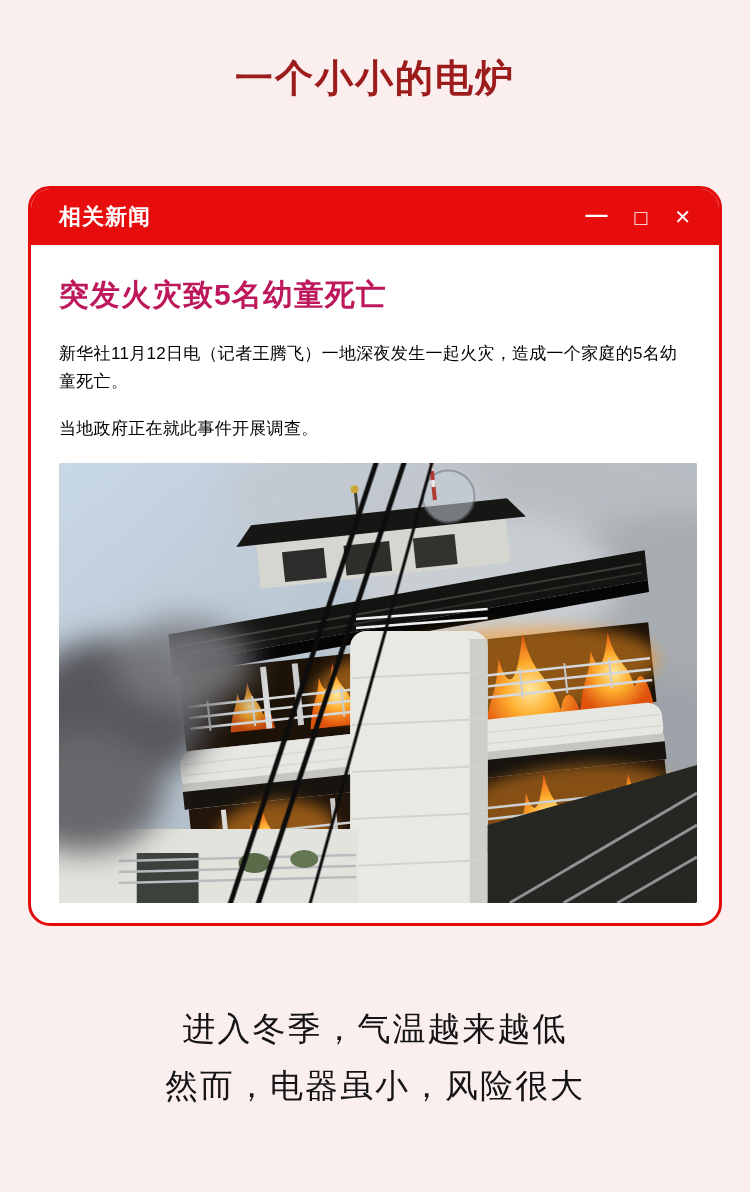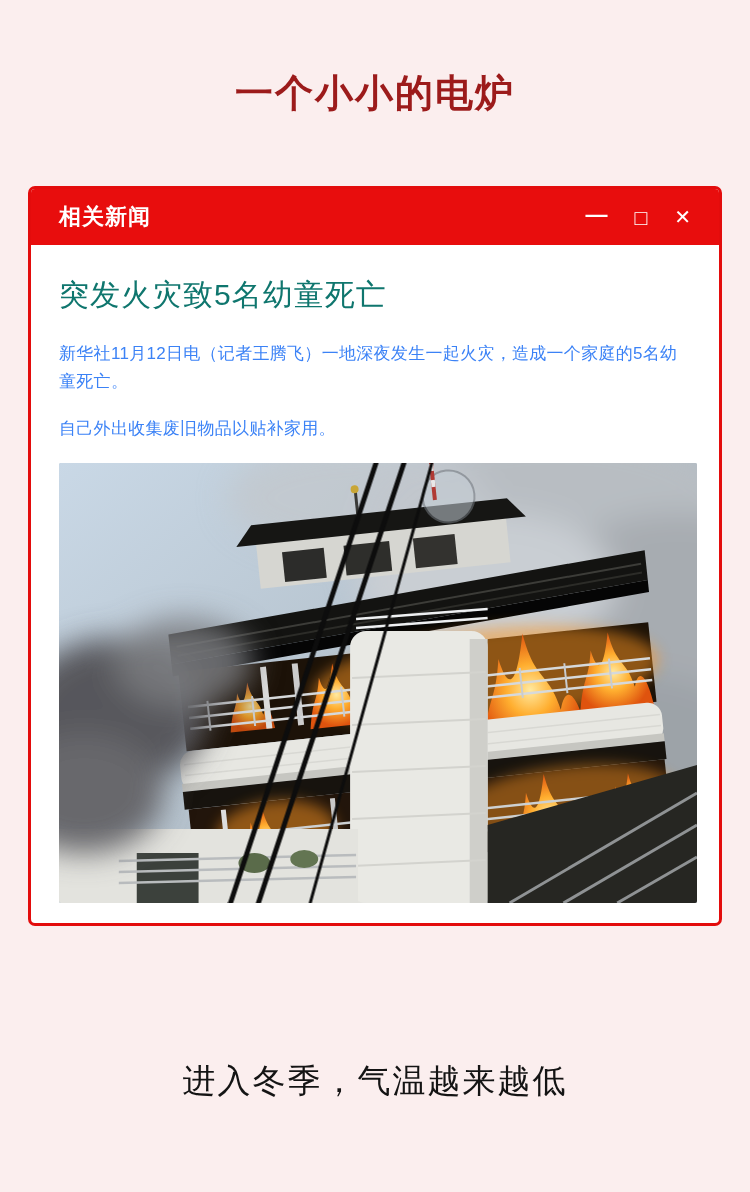--- a/index.html
+++ b/index.html
@@ -4,64 +4,64 @@
 <style>
   * { margin:0; padding:0; box-sizing:border-box; }
   html,body { width:750px; height:1192px; }
   body {
     position:relative;
     background:#fbeeee;
     font-family:"Liberation Sans","DejaVu Sans",sans-serif;
     overflow:hidden;
   }
   .intro {
-    position:absolute; top:67px; left:0; right:0;
+    position:absolute; top:52px; left:0; right:0;
     text-align:center;
     font-size:38px; font-weight:bold; color:#9c1b1b;
     line-height:1.42; letter-spacing:2px;
   }
   .card {
     position:absolute; top:186px; left:28px; width:694px;
     background:#ffffff;
     border:3px solid #e30c0c;
-    border-radius:7px;
+    border-radius:22px;
     overflow:hidden;
   }
   .titlebar {
     height:56px; background:#e80d0d;
     display:flex; align-items:center;
     padding:0 28px; color:#ffffff;
   }
   .win-title { font-size:22px; font-weight:bold; letter-spacing:1px; }
   .controls { margin-left:auto; display:flex; align-items:center; gap:27px; }
   .ctrl {
     color:#ffffff; cursor:pointer; line-height:1;
     display:inline-flex; align-items:center; justify-content:center;
     font-weight:bold;
   }
   .ctrl.min  { font-size:22px; transform:translateY(-2px); }
   .ctrl.max  { font-size:21px; }
   .ctrl.close{ font-size:20px; }
   .cbody { padding:26px 28px 20px 28px; }
   .headline {
-    font-size:30px; font-weight:normal; color:#0f766e;
+    font-size:30px; font-weight:bold; color:#be185d;
     letter-spacing:1px; margin:4px 0 24px 0;
     font-family:"Liberation Sans","DejaVu Sans",sans-serif;
   }
   .para {
-    font-size:17px; color:#3b82f6; line-height:1.62;
+    font-size:17px; color:#000000; line-height:1.62;
     letter-spacing:.3px; margin-bottom:20px;
   }
   .photo {
     margin-top:8px; width:638px; height:440px;
     overflow:hidden; background:#b9c6d1; border-radius:2px;
   }
   .photo svg { display:block; }
   .outro {
-    position:absolute; top:1052px; left:0; right:0;
+    position:absolute; top:1000px; left:0; right:0;
     text-align:center;
     font-size:33px; font-weight:400; color:#141414;
     line-height:1.74; letter-spacing:2px;
   }
 </style>
 </head>
 <body>
 
 <div class="intro">
   <div>一个小小的电炉</div>
@@ -72,21 +72,21 @@
     <span class="win-title">相关新闻</span>
     <div class="controls">
       <span class="ctrl min">—</span>
       <span class="ctrl max">□</span>
       <span class="ctrl close">✕</span>
     </div>
   </div>
   <div class="cbody">
     <h1 class="headline">突发火灾致5名幼童死亡</h1>
     <p class="para">新华社11月12日电（记者王腾飞）一地深夜发生一起火灾，造成一个家庭的5名幼童死亡。</p>
-    <p class="para">自己外出收集废旧物品以贴补家用。</p>
+    <p class="para">当地政府正在就此事件开展调查。</p>
 
     <div class="photo">
 
       <svg viewBox="0 0 640 440" width="638" height="440" preserveAspectRatio="none">
         <defs>
           <linearGradient id="sky" x1="0" y1="0" x2="1" y2="0.8">
             <stop offset="0" stop-color="#c9d8e6"></stop>
             <stop offset="0.5" stop-color="#b7c4cf"></stop>
             <stop offset="1" stop-color="#9da5ab"></stop>
           </linearGradient>
@@ -231,13 +231,14 @@
           <line x1="346" y1="0" x2="200" y2="440" stroke-width="5"></line>
           <line x1="374" y1="0" x2="252" y2="440" stroke-width="3"></line>
         </g>
       </svg>
     </div>
   </div>
 </div>
 
 <div class="outro">
   <div>进入冬季，气温越来越低</div>
+  <div>然而，电器虽小，风险很大</div>
 </div>
 
 </body></html>

